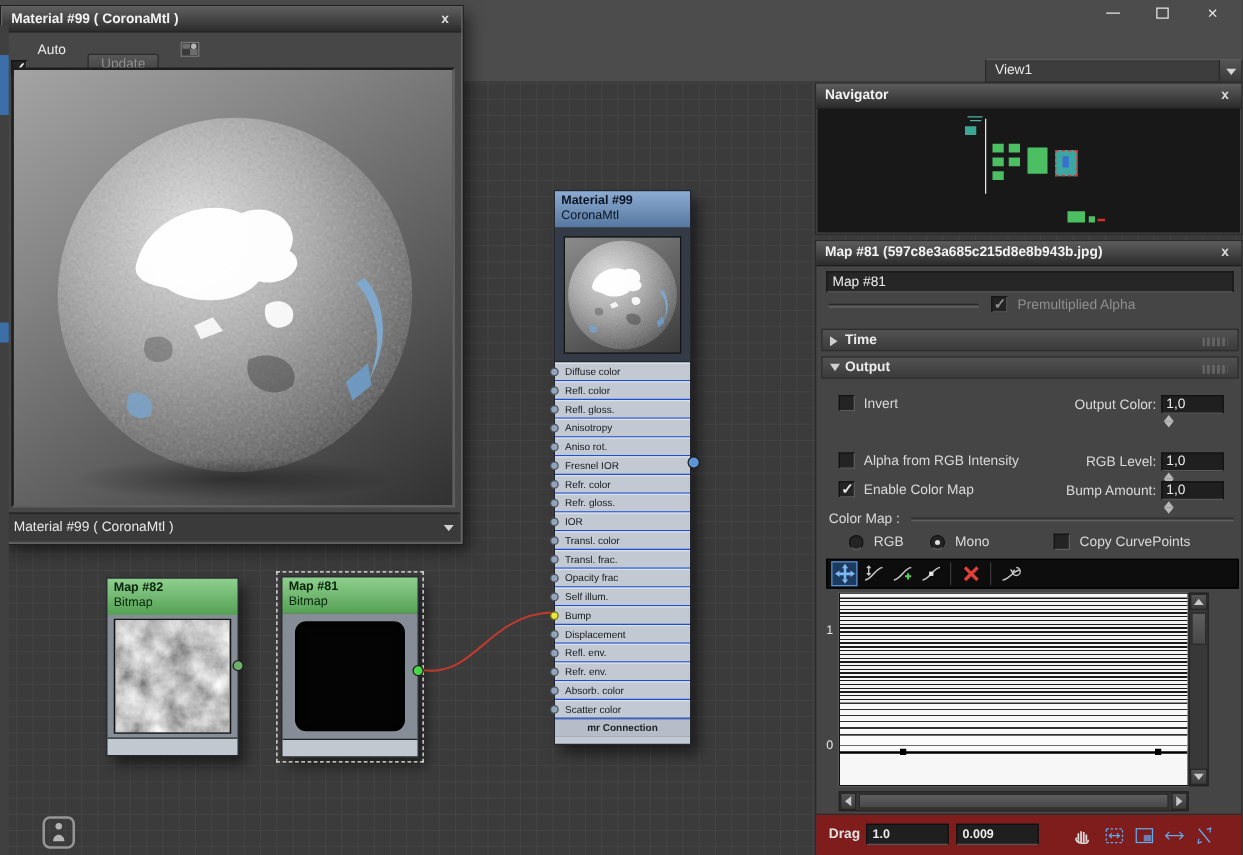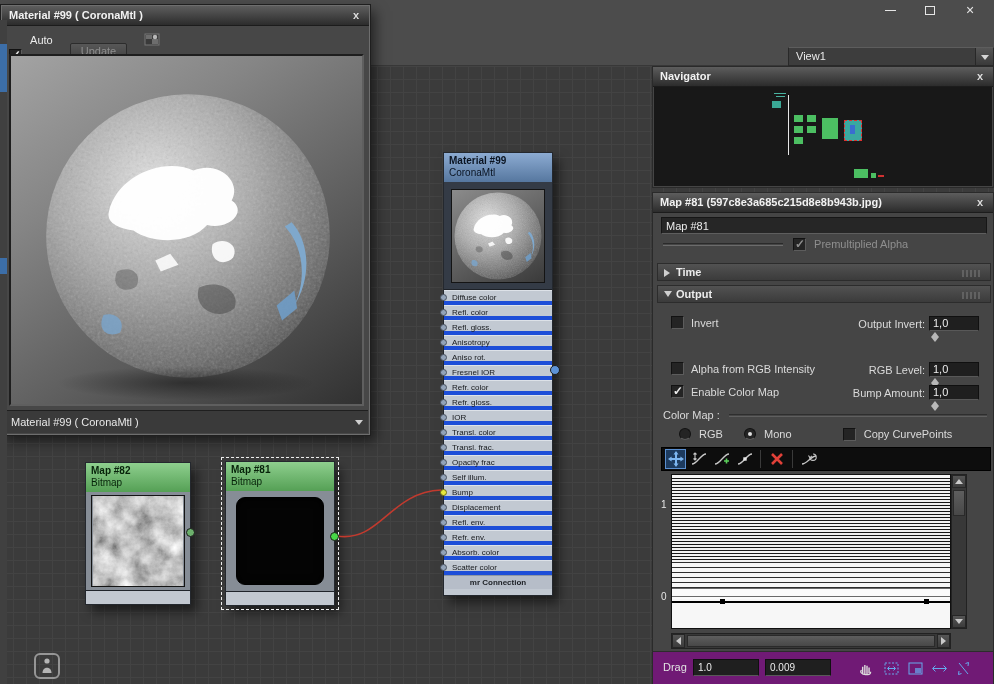--- a/index.html
+++ b/index.html
@@ -34,21 +34,21 @@
 
   
   .node { position:absolute; border:1px solid #24282e; box-shadow:6px 7px 10px rgba(0,0,0,.5); z-index:10; }
   .node-header { padding:2px 16px 3px 5px; line-height:12px; font-size:10px; color:#0a1422; }
   .node-header.blue { background:linear-gradient(#8cabd2,#56779f); }
   .node-header.green { background:linear-gradient(#8ecf8e,#55a055); color:#07230a; }
   .nh-title { font-weight:bold; }
   .node-thumb { height:108px; background:#343b46; border-bottom:1px solid #1d2127; display:flex; align-items:center; justify-content:center; }
   .node-thumb svg { outline:1px solid #141414; background:linear-gradient(150deg,#8b8b8b,#3a3a3a); }
   .node-slots { background:#c2c9d2; }
-  .slot { height:15px; position:relative; border-top:1px solid #dde2e8; border-bottom:4px solid #1d4ed8; }
+  .slot { height:15px; position:relative; border-top:1px solid #dde2e8; border-bottom:1px solid #1d4ed8; }
   .slot-label { font-size:8px; line-height:13px; padding-left:8px; color:#15181c; display:block; white-space:nowrap; }
   .socket { position:absolute; left:-4px; top:3px; width:7px; height:7px; border-radius:50%; background:#93a3b8; border:1px solid #49525f; }
   .slot.bump .socket { background:#e6e63c; border-color:#6f6f17; }
   .node-mrfooter { height:14px; background:#b6bdc8; border-top:1px solid #8d97a5; font-size:8px; font-weight:bold; text-align:center; line-height:13px; color:#1c1f24; }
   .node-basestrip { height:6px; background:#c2c9d2; }
 
   .mapnode .map-body { background:#868d96; display:flex; align-items:center; justify-content:center; }
   .map-strip { height:14px; background:#c2c8d0; border-top:1px solid #20242a; }
   .black-thumb { width:88px; height:88px; background:#040404; border-radius:9px; border:1px solid #000; box-shadow:inset 0 0 8px #000; }
   .selected-node { outline:1px dashed #eeeeee; outline-offset:3px; }
@@ -130,21 +130,21 @@
   .vscroll { position:absolute; left:298px; top:281px; width:16px; height:155px; background:#383838; border:1px solid #222; }
   .hscroll { position:absolute; left:18px; top:440px; width:280px; height:16px; background:#383838; border:1px solid #222; }
   .sbtn { position:absolute; background:linear-gradient(#555,#3c3c3c); border:1px solid #262626; display:flex; align-items:center; justify-content:center; cursor:pointer; }
   .tri { width:0; height:0; }
   .tri.up { border-left:4px solid transparent; border-right:4px solid transparent; border-bottom:5px solid #c9c9c9; }
   .tri.dn { border-left:4px solid transparent; border-right:4px solid transparent; border-top:5px solid #c9c9c9; }
   .tri.lf { border-top:4px solid transparent; border-bottom:4px solid transparent; border-right:5px solid #c9c9c9; }
   .tri.rt { border-top:4px solid transparent; border-bottom:4px solid transparent; border-left:5px solid #c9c9c9; }
   .sthumb { position:absolute; background:linear-gradient(#5e5e5e,#484848); border:1px solid #2a2a2a; cursor:pointer; }
 
-  .cm-bottom { position:absolute; left:0; top:458px; width:340px; height:33px; background:#701a75; border-top:1px solid #2c2c2c; }
+  .cm-bottom { position:absolute; left:0; top:458px; width:340px; height:33px; background:#7f1d1d; border-top:1px solid #2c2c2c;font-weight:bold; }
   .cmb-field { position:absolute; top:7px; width:66px; height:17px; background:#1f1f1f; border:1px solid #101010; border-bottom-color:#585858; color:#ececec; font-size:10px; line-height:15px; padding-left:4px; cursor:text; }
   .cmb-icon { position:absolute; top:7px; width:20px; height:18px; display:flex; align-items:center; justify-content:center; cursor:pointer; }
 
   #color-map-label { position:absolute; left:10px; top:216px; color:#dadada; }
   .group-line { position:absolute; left:76px; top:221px; width:258px; height:3px; border-top:1px solid #2e2e2e; border-bottom:1px solid #5f5f5f; }
   .radio-row { position:absolute; left:0; top:234px; height:16px; width:100%; }
   .rlab { color:#dadada; margin-left:5px; vertical-align:middle; }
 
   
   #figure-icon { position:absolute; left:34px; top:653px; width:26px; height:26px; border:2px solid #969696; border-radius:6px; z-index:5; display:flex; align-items:center; justify-content:center; }
@@ -419,21 +419,21 @@
   </div>
   <div class="rollout" style="top:70px;">
     <span class="roll-arrow right"></span>
     <span>Time</span>
     <span class="grip"></span>
   </div>
 
   <div class="opt-row" style="top:122px;">
     <span class="cb row-cb"></span>
     <span class="row-cb-label">Invert</span>
-    <span class="row-num-label">Output Invert:</span>
+    <span class="row-num-label">Output Color:</span>
     <span class="spinner">
       <span class="spin-val">1,0</span>
       <span class="spin-btns">
           <i class="spin-up"></i>
           <i class="spin-dn"></i>
         </span>
     </span>
   </div>
   <div class="opt-row" style="top:168px;">
     <span class="cb row-cb"></span>

